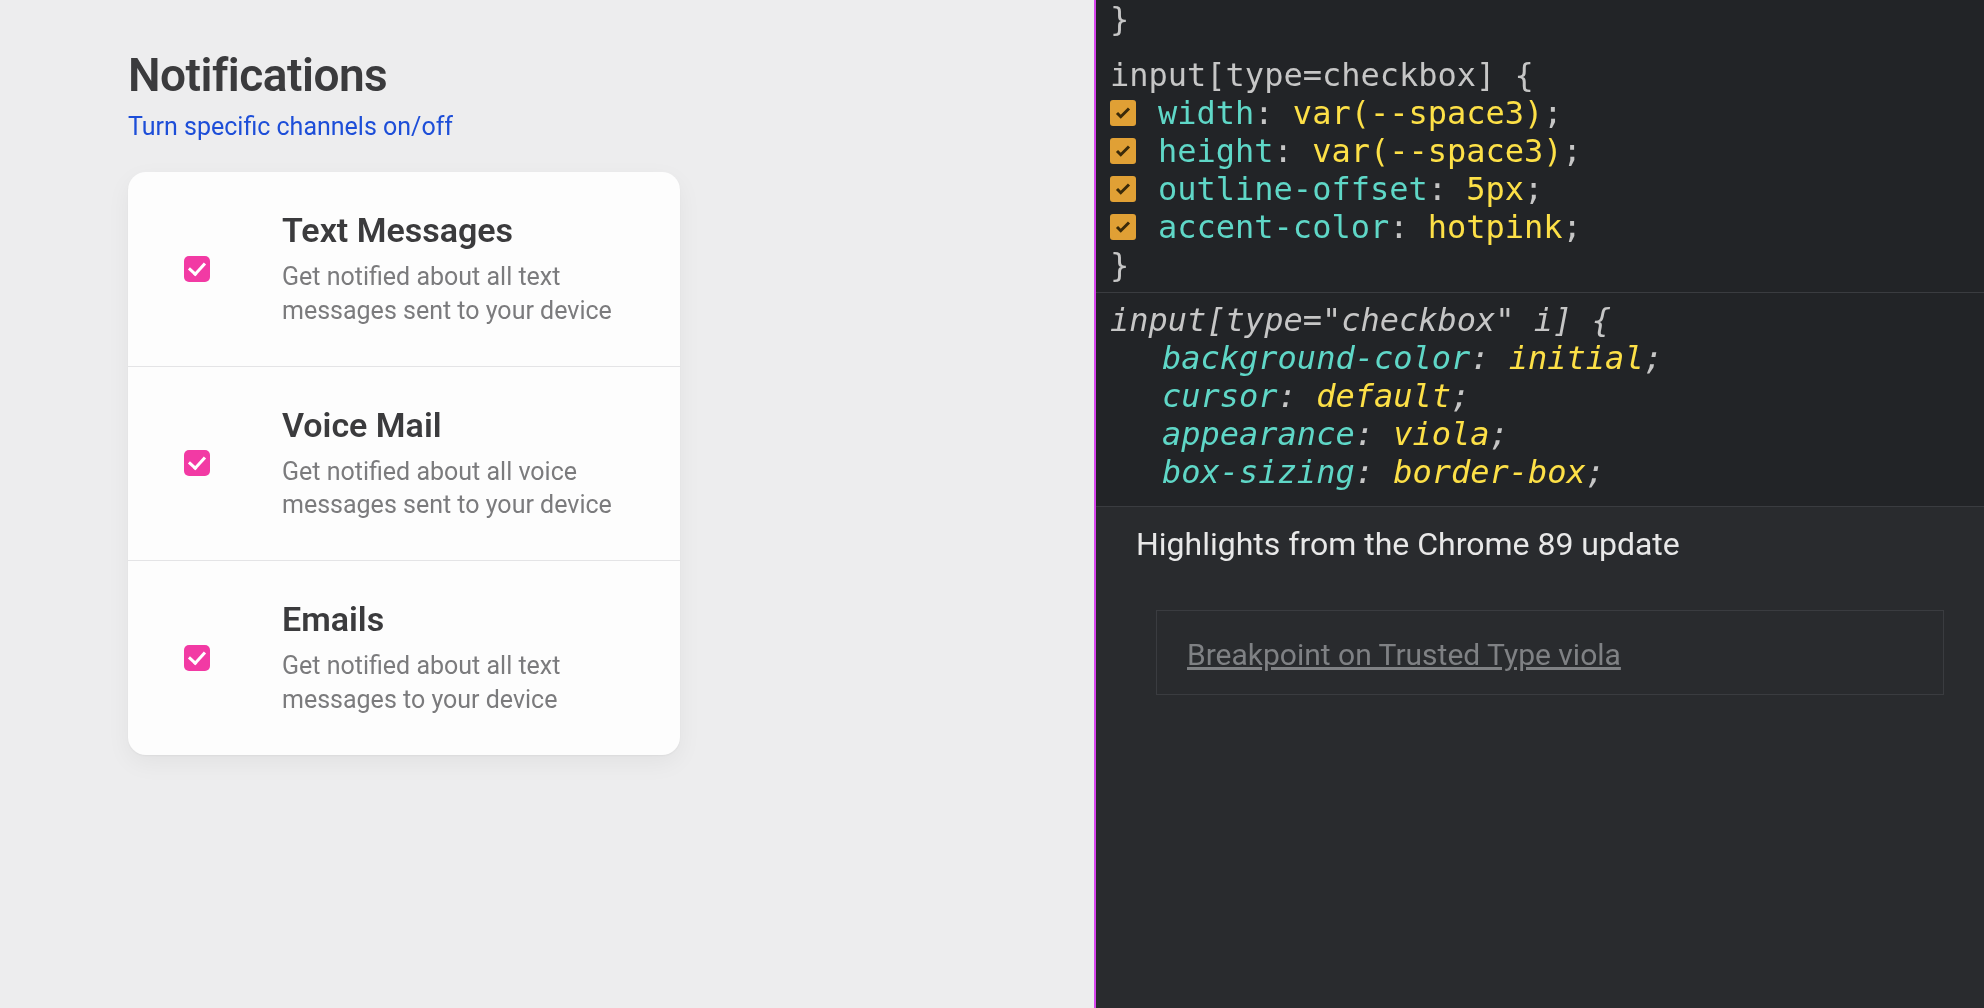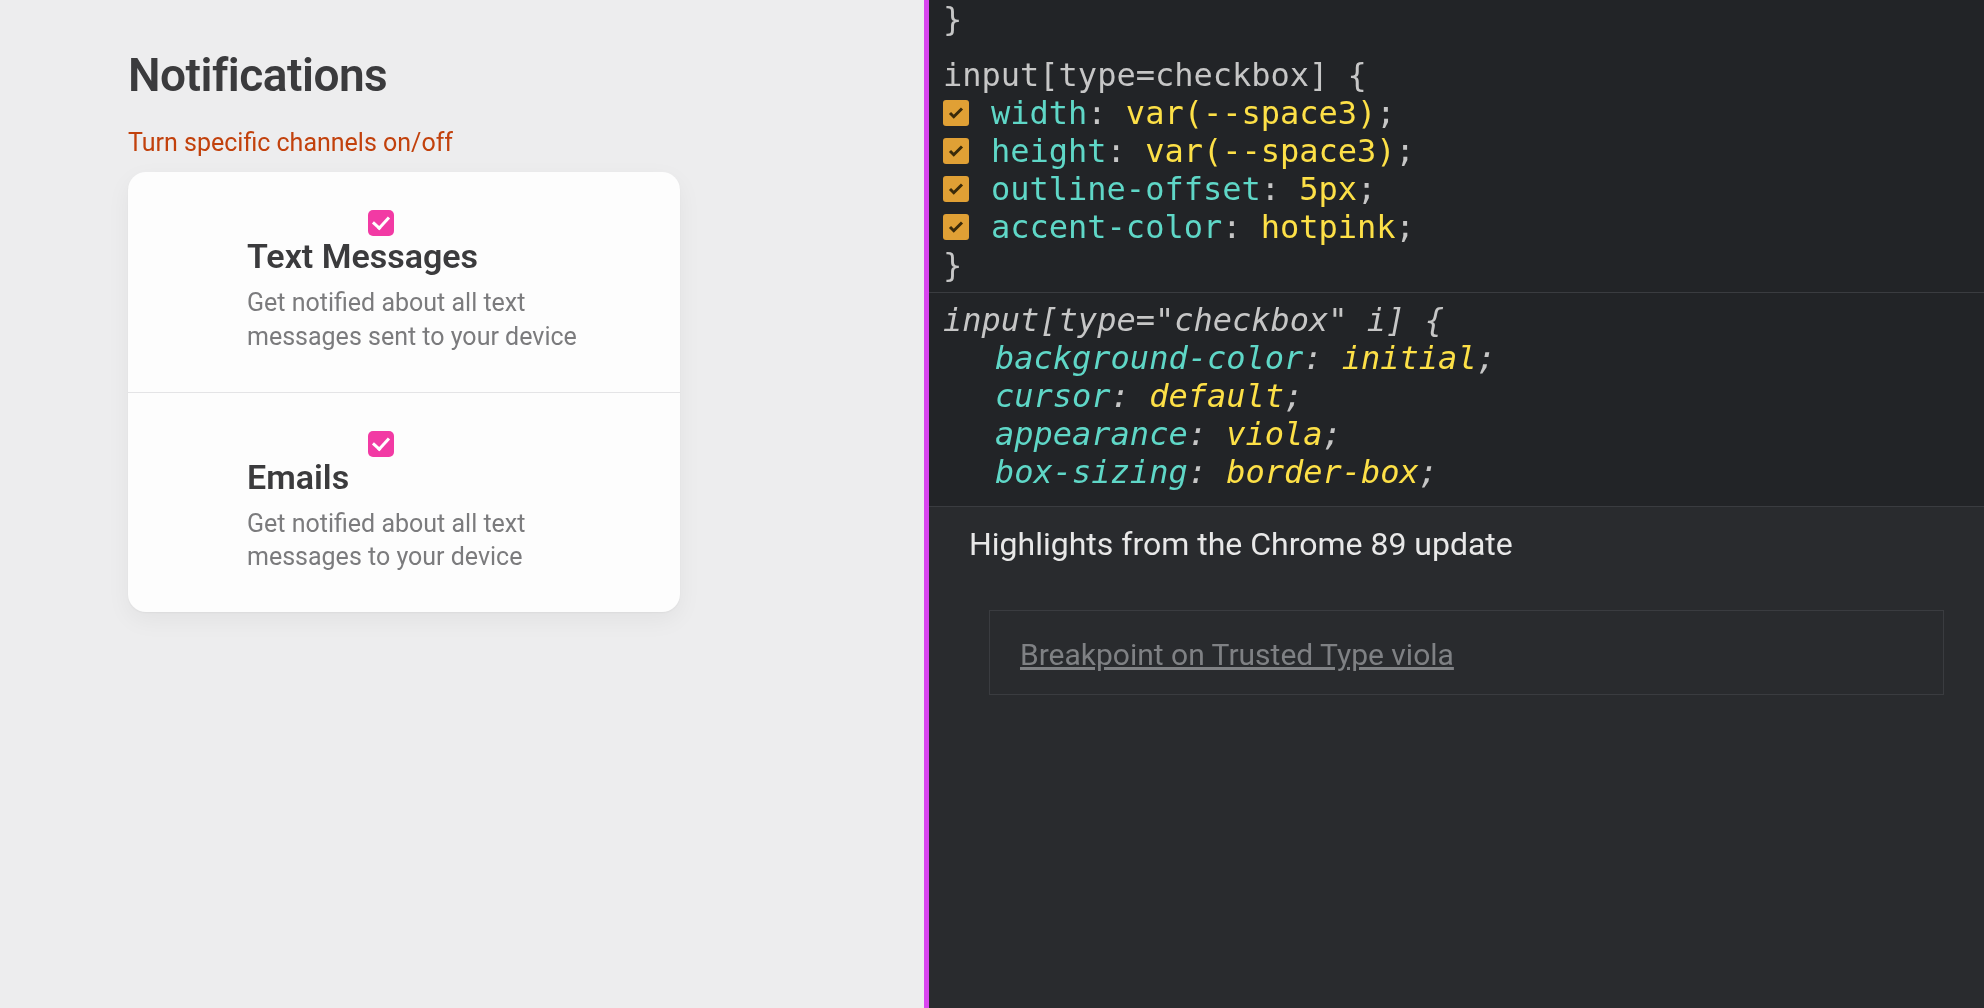--- a/index.html
+++ b/index.html
@@ -5,57 +5,56 @@
   * { box-sizing: border-box; margin: 0; padding: 0; }
   html, body { width: 1984px; height: 1008px; overflow: hidden; }
   body {
     display: flex;
     font-family: -apple-system, BlinkMacSystemFont, "Segoe UI", Roboto, Helvetica, Arial, sans-serif;
     background: #ededee;
   }
 
   
   .left-pane {
-    width: 929px;
+    width: 1096px;
     height: 100%;
     background: #ededee;
     position: relative;
-    border-right: 5px solid #d946ef;
+    border-right: 2px solid #d946ef;
   }
   .page-heading {
     position: absolute;
     left: 128px;
     top: 48px;
   }
   .page-heading h1 {
     font-size: 46px;
     font-weight: 600;
     color: #3b3b3d;
     letter-spacing: -0.5px;
   }
   .page-heading p {
-    margin-top: 26px;
+    margin-top: 10px;
     font-size: 25px;
-    color: #c2410c;
+    color: #1d4ed8;
   }
   .card {
     position: absolute;
     left: 128px;
     top: 172px;
     width: 552px;
     background: #fdfdfd;
     border-radius: 18px;
     box-shadow: 0 1px 2px rgba(0,0,0,0.04), 0 8px 24px rgba(0,0,0,0.05);
   }
   .item {
     display: flex;
     align-items: center;
     padding: 38px 30px 38px 56px;
     border-bottom: 1px solid #e4e4e6;
-    flex-direction: column;
   }
   .item:last-child { border-bottom: none; }
   .chk {
     width: 26px;
     height: 26px;
     flex: 0 0 26px;
     appearance: none;
     -webkit-appearance: none;
     border-radius: 5px;
     background: #f23aa4;
@@ -220,20 +219,27 @@
     <div class="item">
       <input type="checkbox" class="chk" checked="" style="">
       <div class="item-text">
         <h2>Text Messages</h2>
         <p>Get notified about all text messages sent to your device</p>
       </div>
     </div>
     <div class="item">
       <input type="checkbox" class="chk" checked="" style="">
       <div class="item-text">
+        <h2>Voice Mail</h2>
+        <p>Get notified about all voice messages sent to your device</p>
+      </div>
+    </div>
+    <div class="item">
+      <input type="checkbox" class="chk" checked="" style="">
+      <div class="item-text">
         <h2>Emails</h2>
         <p>Get notified about all text messages to your device</p>
       </div>
     </div>
   </div>
 </div>
 
 <div class="right-pane">
 
   <div class="styles-scroll">

